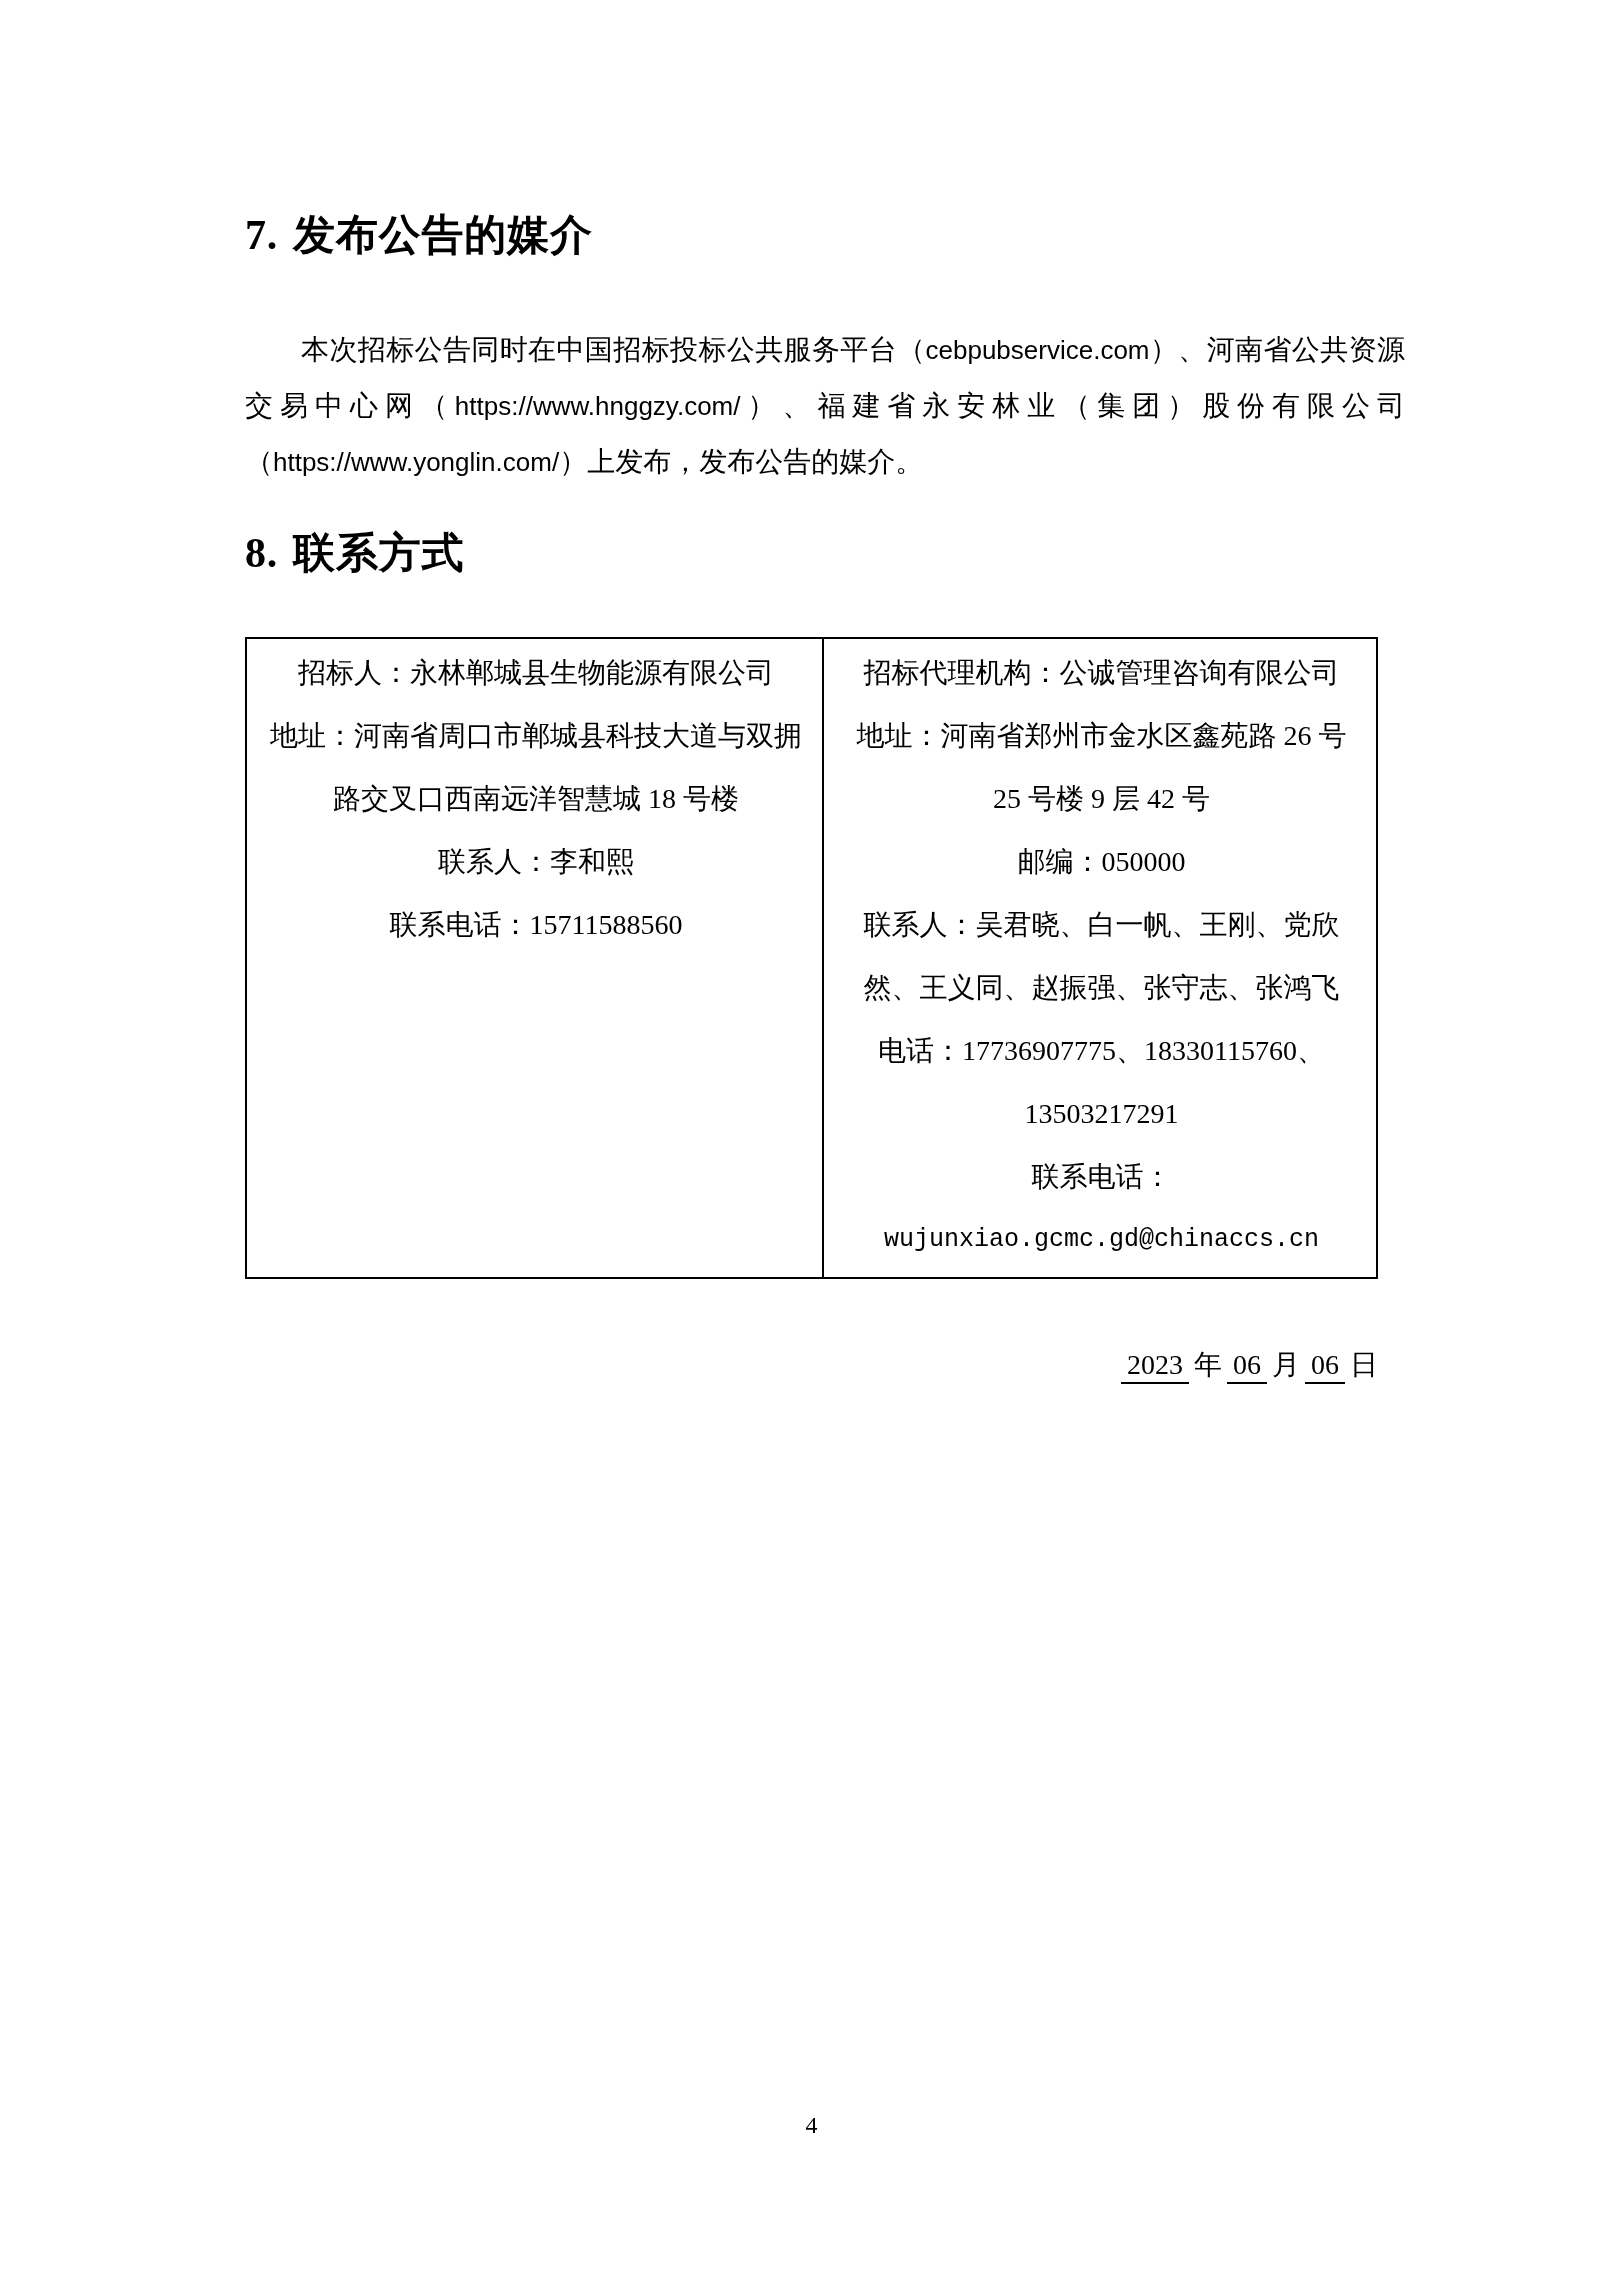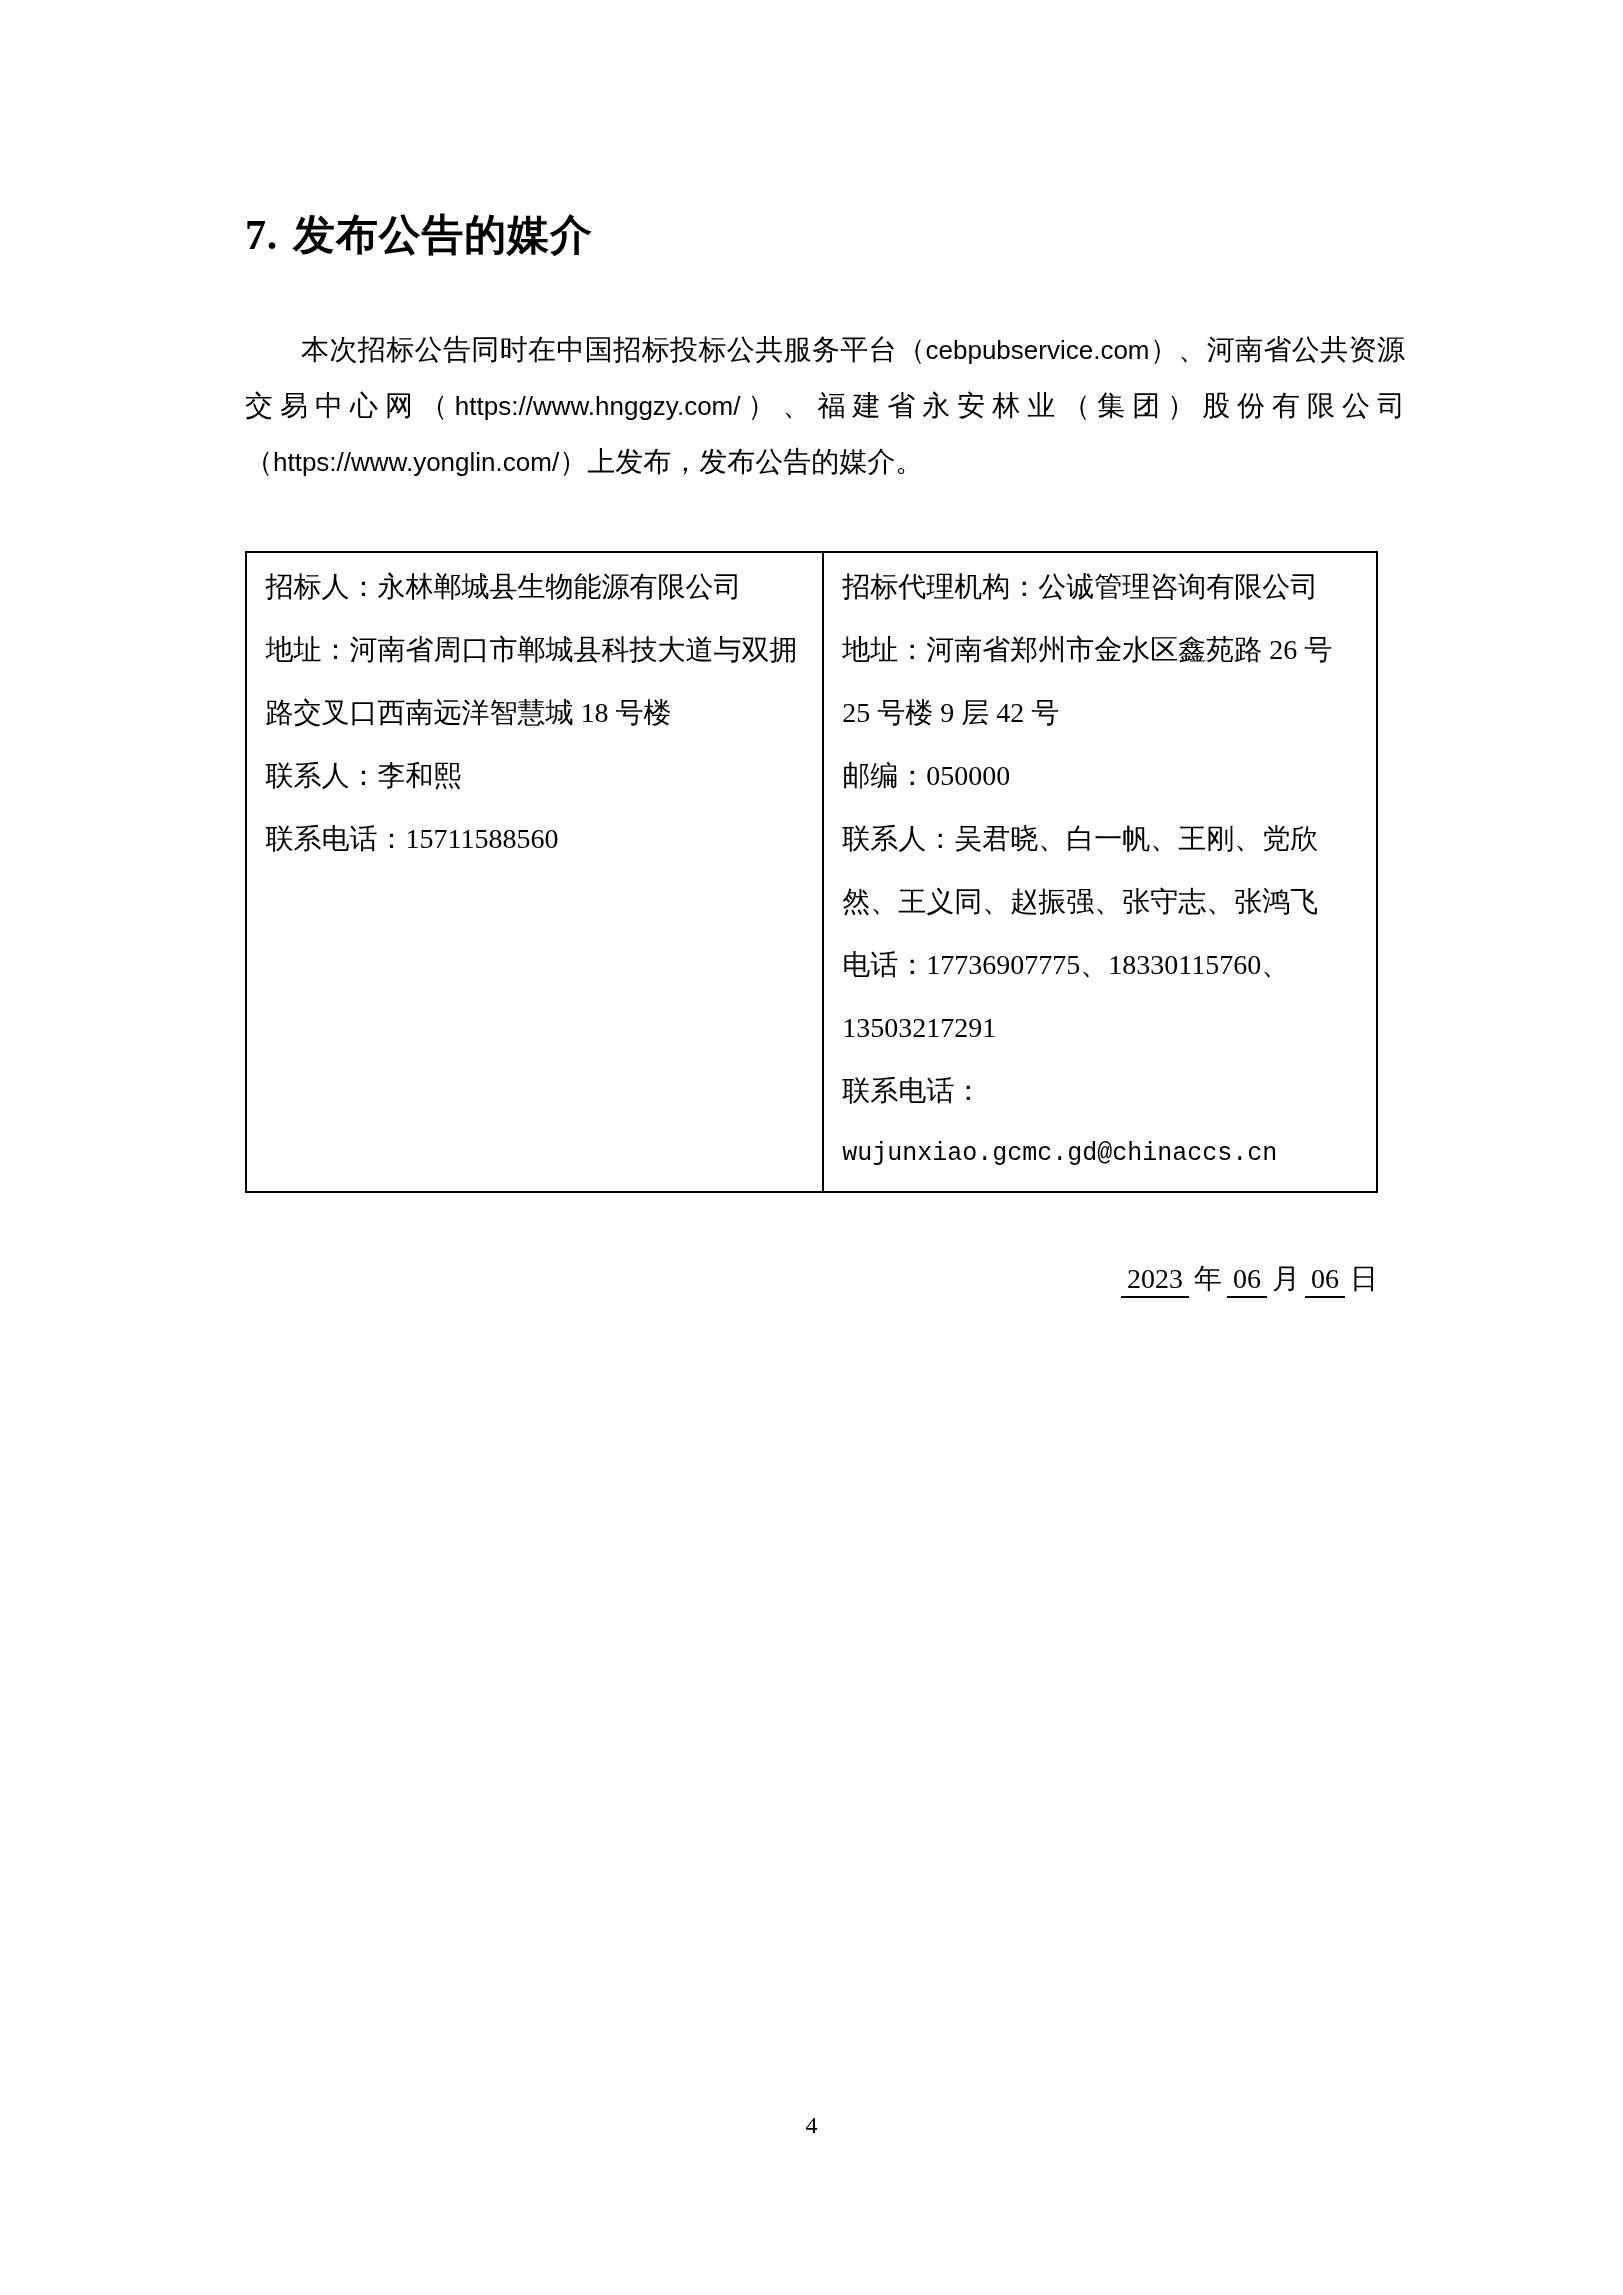--- a/index.html
+++ b/index.html
@@ -42,21 +42,21 @@
     width:1133px;
     border-collapse:collapse;
     table-layout:fixed;
   }
   .contact-table td {
     border:2.5px solid #000000;
     vertical-align:top;
     padding:1.7px 15px 6.8px 18.6px;
     font-size:28px;
     line-height:63px;
-    text-align:left;
+    text-align:center;
   }
   .contact-table td.col-left { width:541px; }
   .contact-table td p { margin:0; }
   .mono {
     font-family:"Liberation Mono","DejaVu Sans Mono",monospace;
     font-size:25px;
   }
   .date-line {
     margin:66px 0 0 245px;
     width:1133px;
@@ -83,20 +83,21 @@
 </style>
 </head>
 <body>
 
 <div class="page">
 
   <h1 class="heading" id="h7"><span class="num">7.</span><span>发布公告的媒介</span></h1>
 
   <p class="para"><span>本次招标公告同时在中国招标投标公共服务平台（</span><span class="latin">cebpubservice.com</span><span>）、河南省公共资源交易中心网（</span><span class="latin">https://www.hnggzy.com/</span><span>）、福建省永安林业（集团）股份有限公司（</span><span class="latin">https://www.yonglin.com/</span><span>）上发布，发布公告的媒介。</span></p>
 
+  <h1 class="heading" id="h8"><span class="num">8.</span><span>联系方式</span></h1>
 
   <table class="contact-table">
     <tbody>
       <tr>
         <td class="col-left">
           <p>招标人：永林郸城县生物能源有限公司</p>
           <p>地址：河南省周口市郸城县科技大道与双拥路交叉口西南远洋智慧城 18 号楼</p>
           <p>联系人：李和熙</p>
           <p>联系电话：15711588560</p>
         </td>

